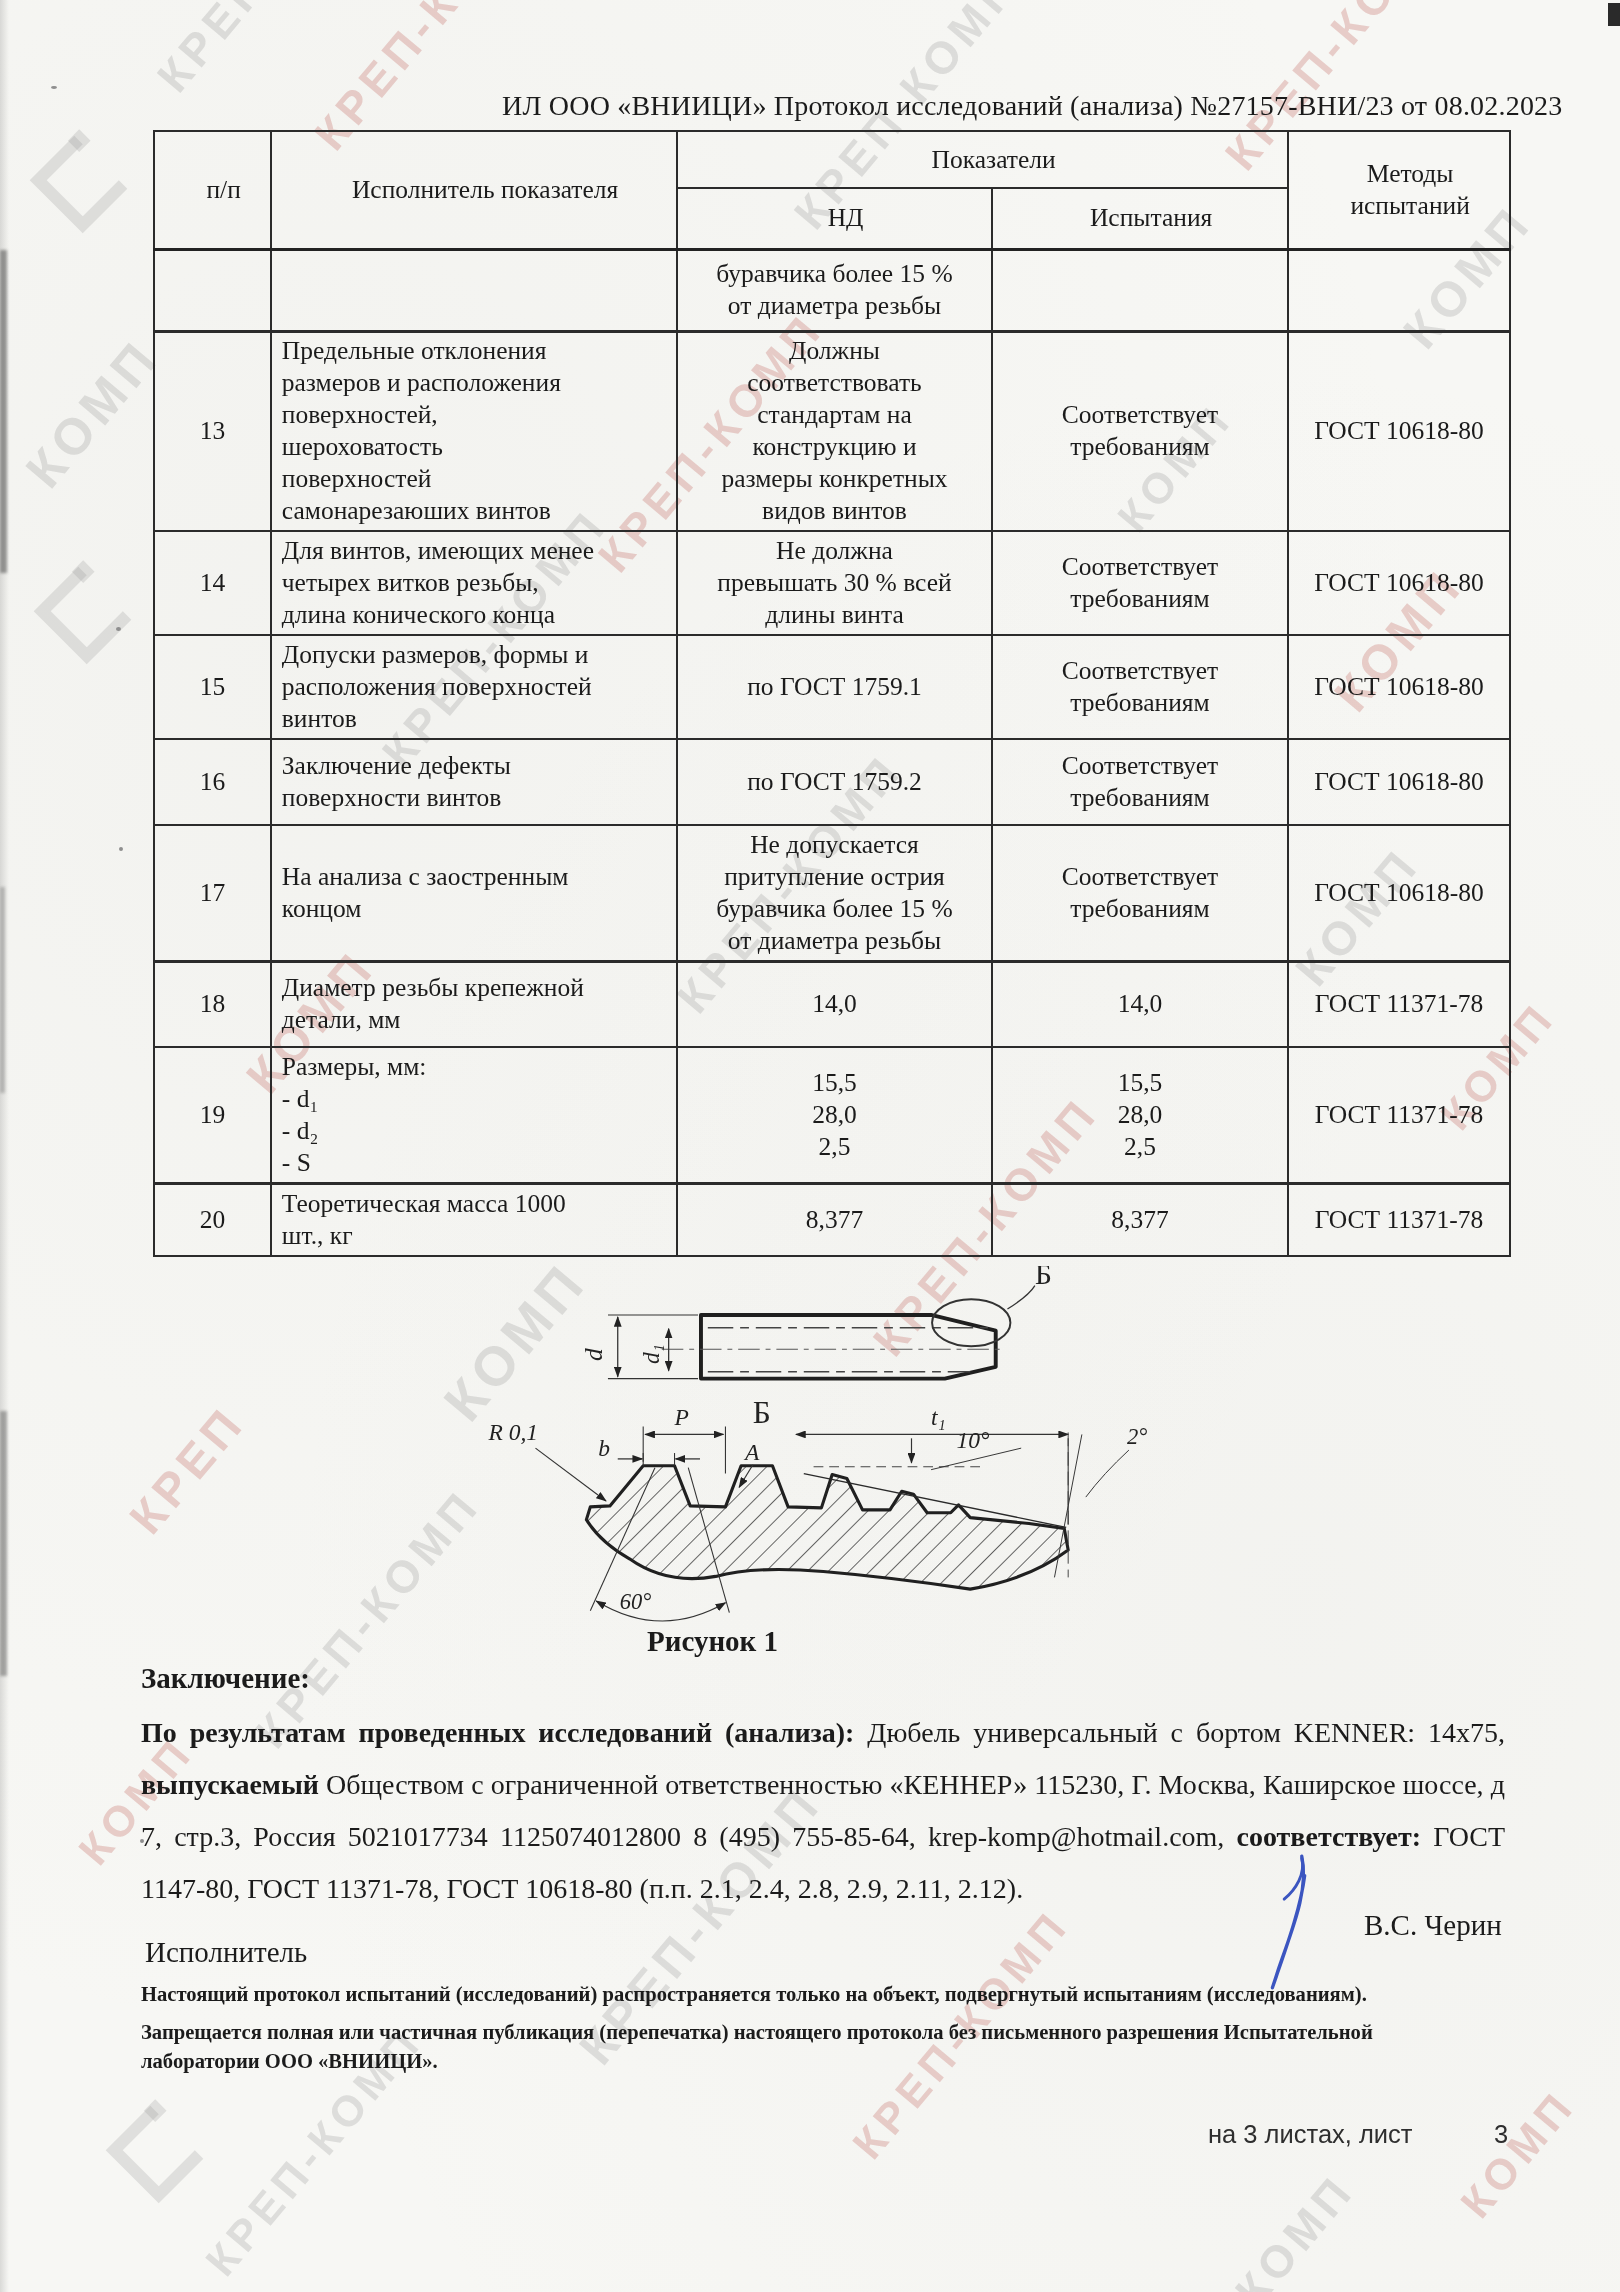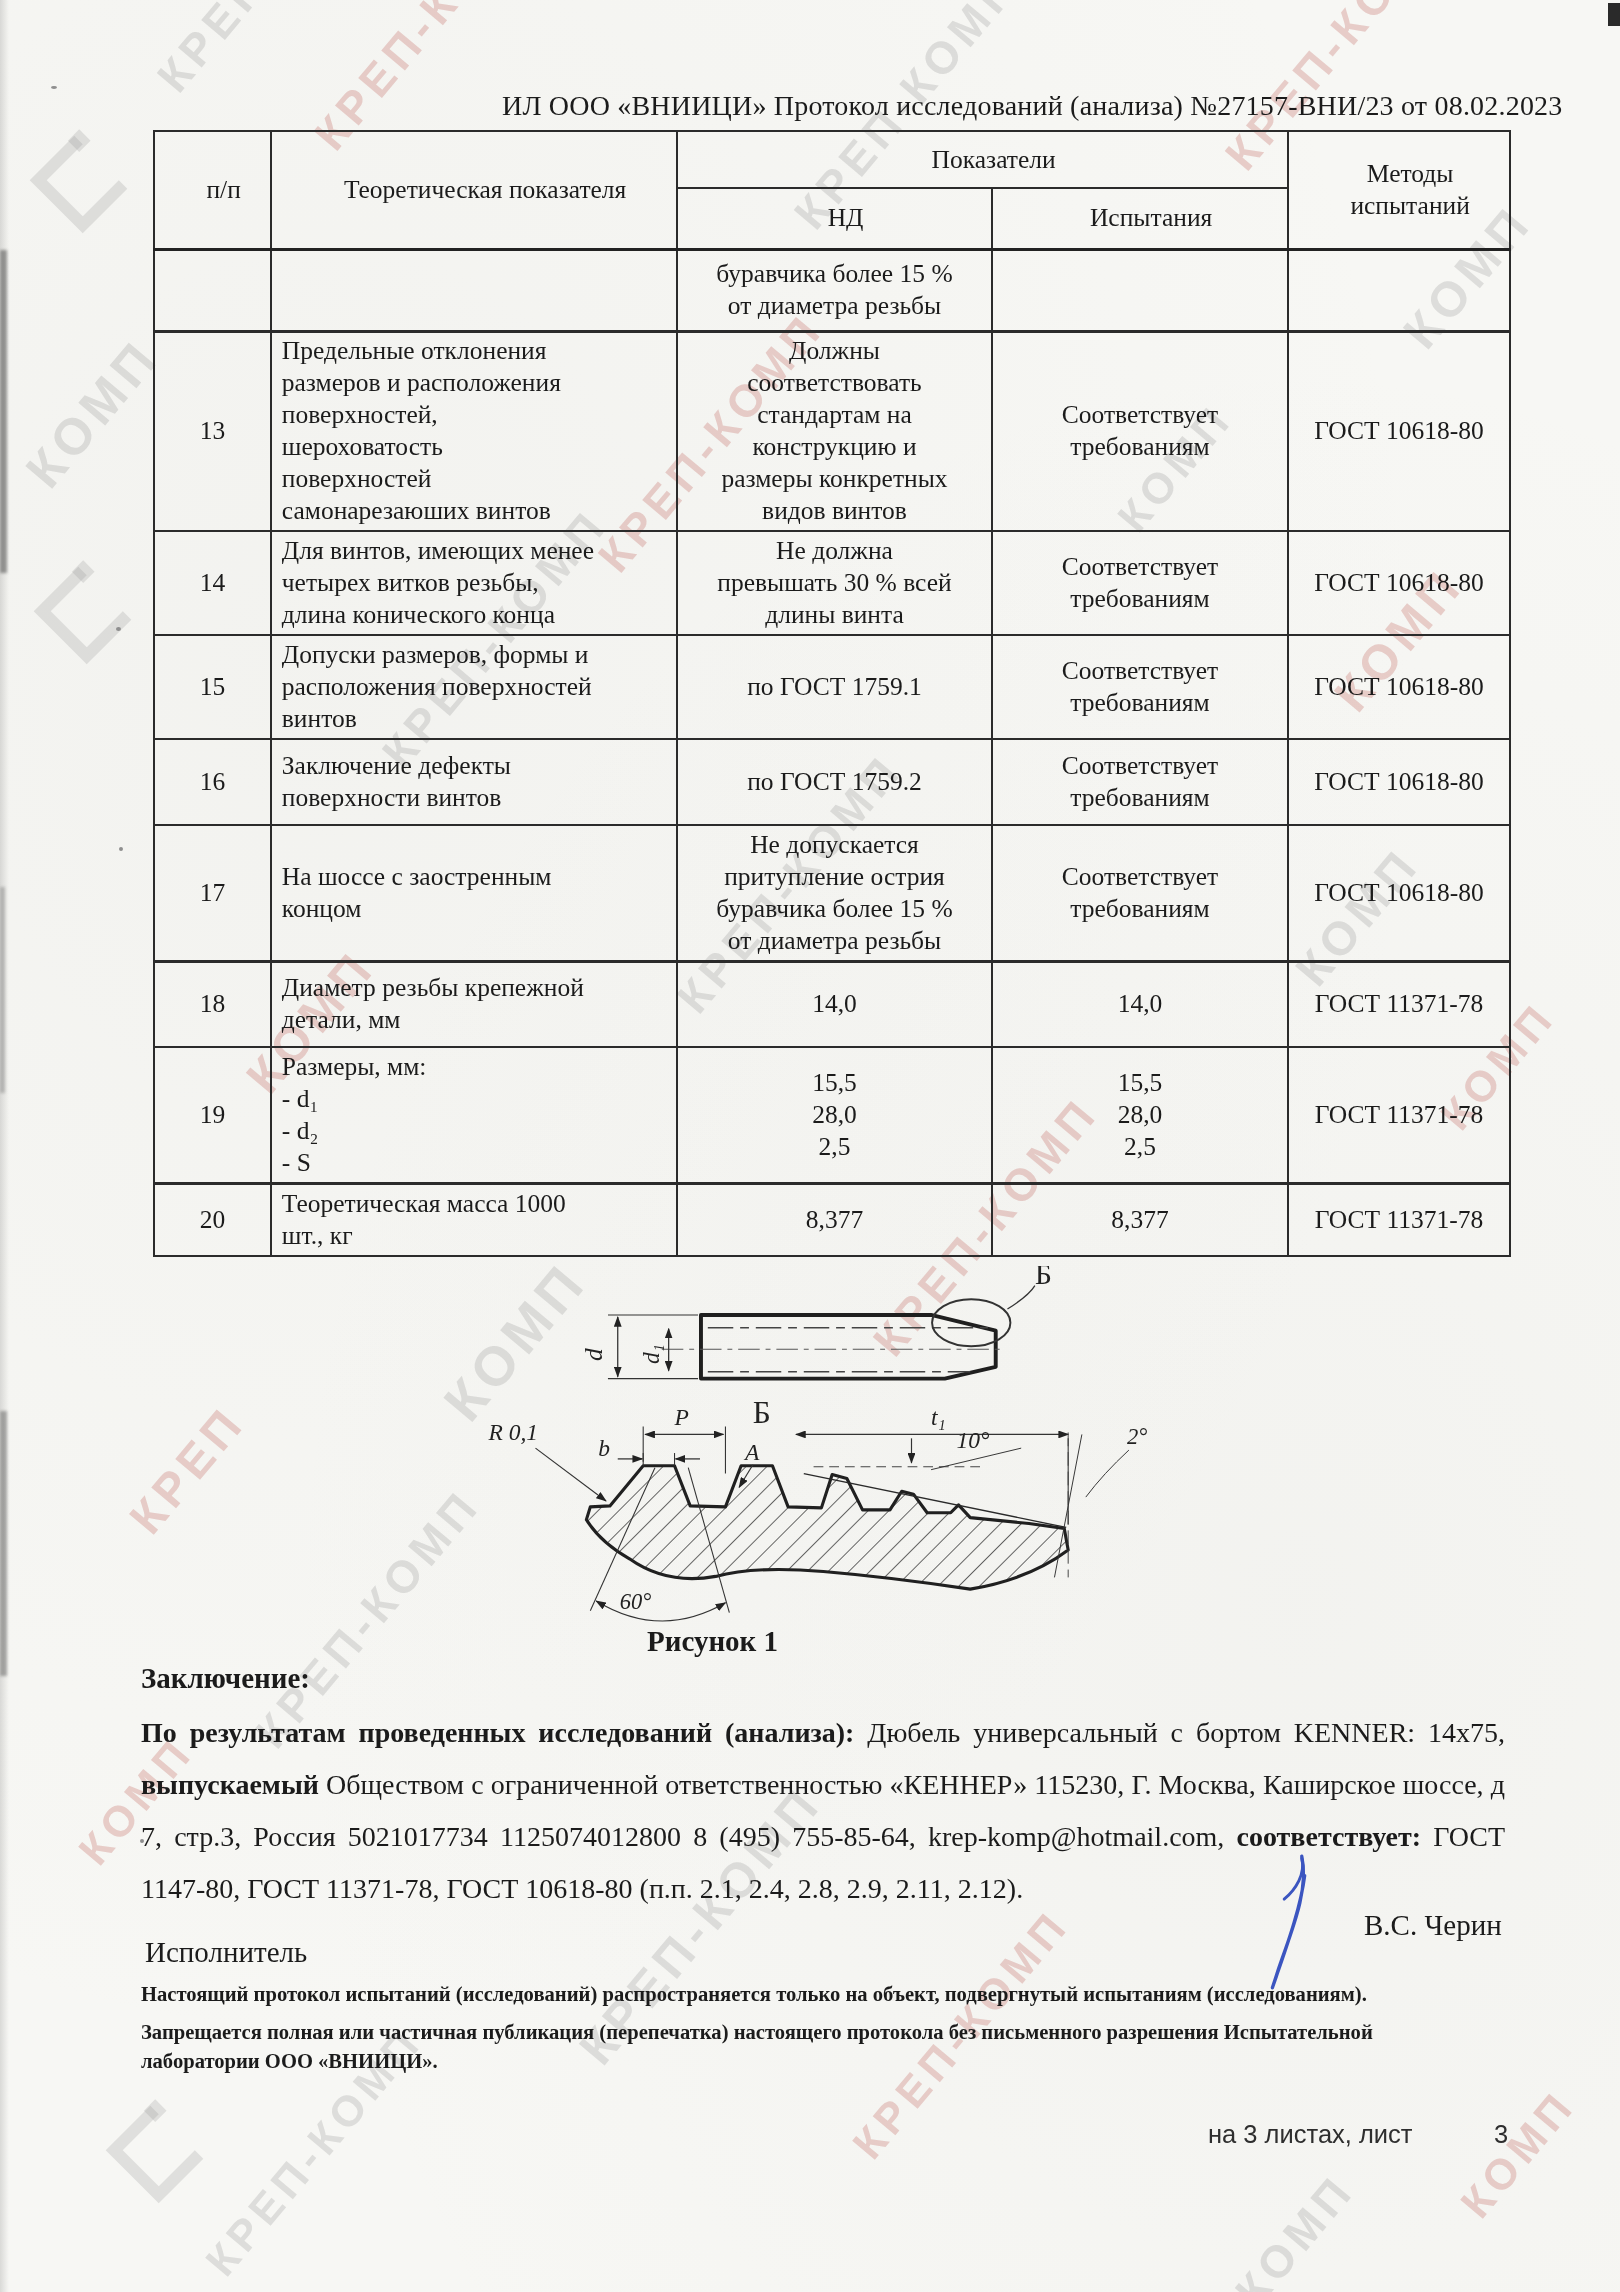--- a/index.html
+++ b/index.html
@@ -129,21 +129,21 @@
       <colgroup>
           <col style="width:117px">
           <col style="width:406px">
           <col style="width:315px">
           <col style="width:296px">
           <col style="width:222px">
         </colgroup>
       <thead>
         <tr style="height:57px">
           <th rowspan="2" class="sp">п/п</th>
-          <th rowspan="2" class="sp">Теоретическая показателя</th>
+          <th rowspan="2" class="sp">Исполнитель показателя</th>
           <th colspan="2">Показатели</th>
           <th rowspan="2" class="sp">Методы
 испытаний</th>
         </tr>
         <tr class="h2" style="height:61px">
           <th>НД</th>
           <th>Испытания</th>
         </tr>
       </thead>
       <tbody>
@@ -199,21 +199,21 @@
           <td class="c">16</td>
           <td class="l">Заключение дефекты
 поверхности винтов</td>
           <td class="c">по ГОСТ 1759.2</td>
           <td class="c">Соответствует
 требованиям</td>
           <td class="c">ГОСТ 10618-80</td>
         </tr>
         <tr class="b4">
           <td class="c">17</td>
-          <td class="l">На шоссе с заостренным
+          <td class="l">На анализа с заостренным
 концом</td>
           <td class="c">Не допускается
 притупление острия
 буравчика более 15 %
 от диаметра резьбы</td>
           <td class="c">Соответствует
 требованиям</td>
           <td class="c">ГОСТ 10618-80</td>
         </tr>
         <tr style="height:86px">

